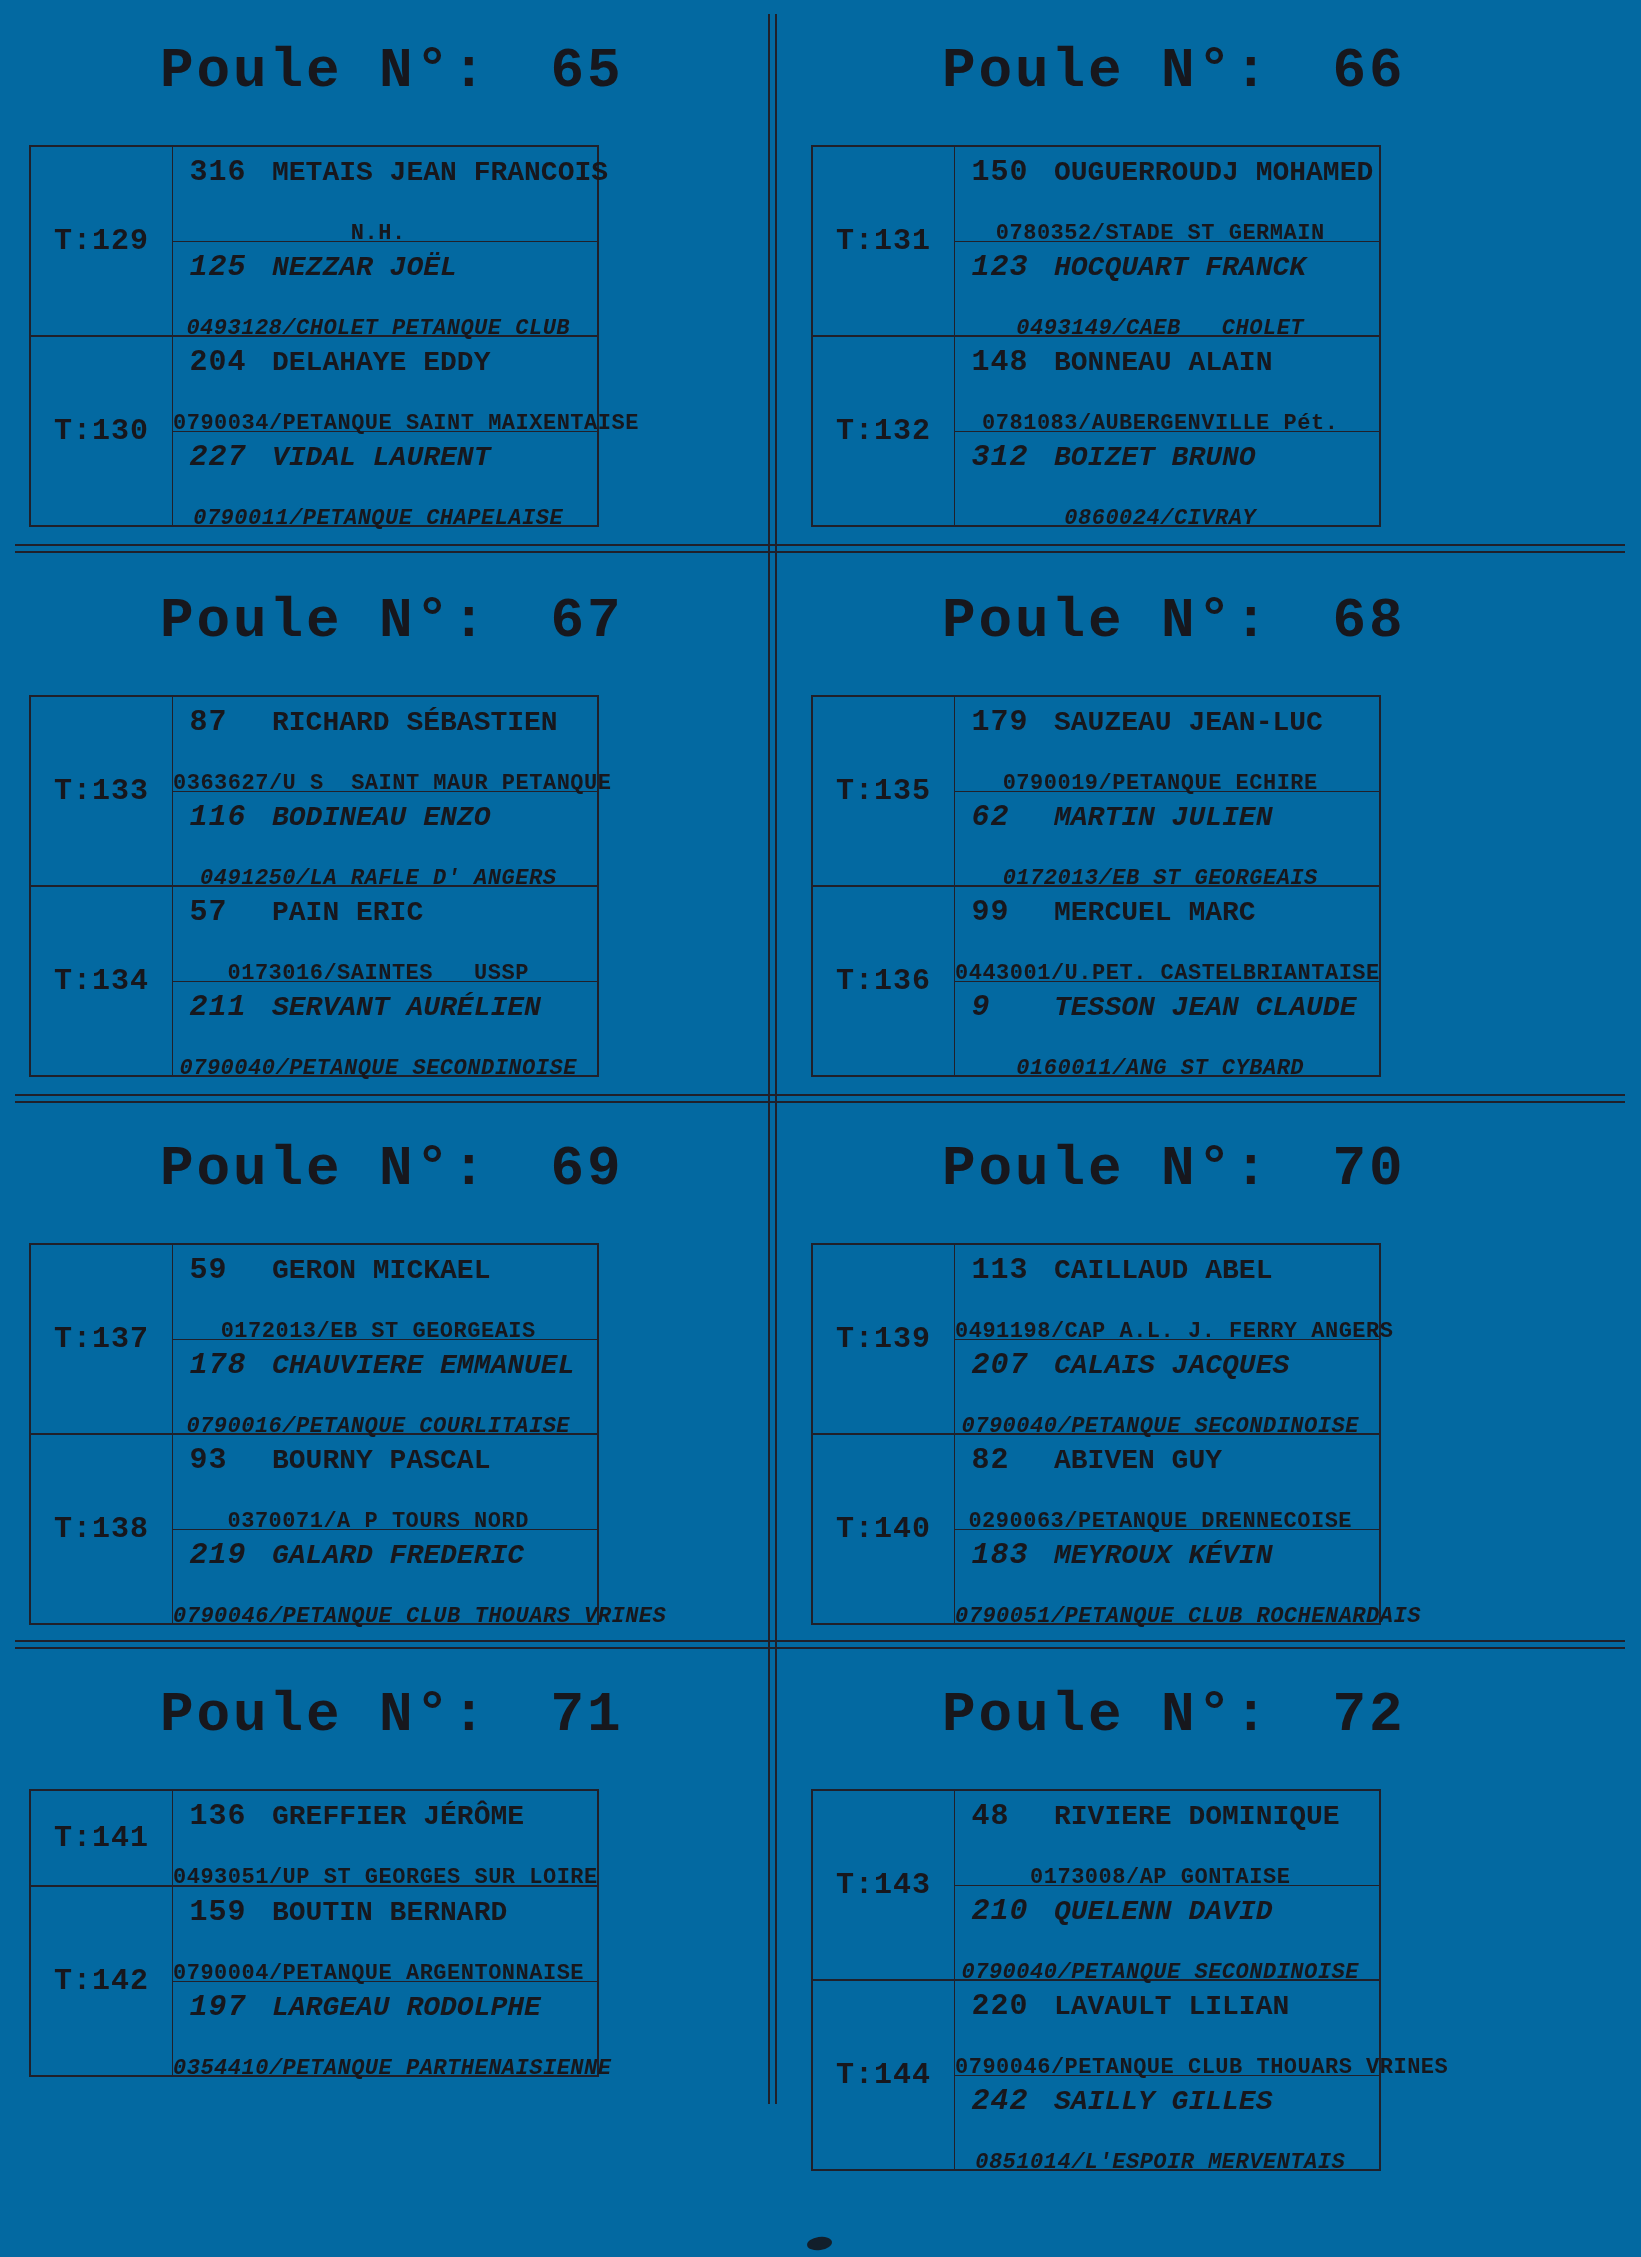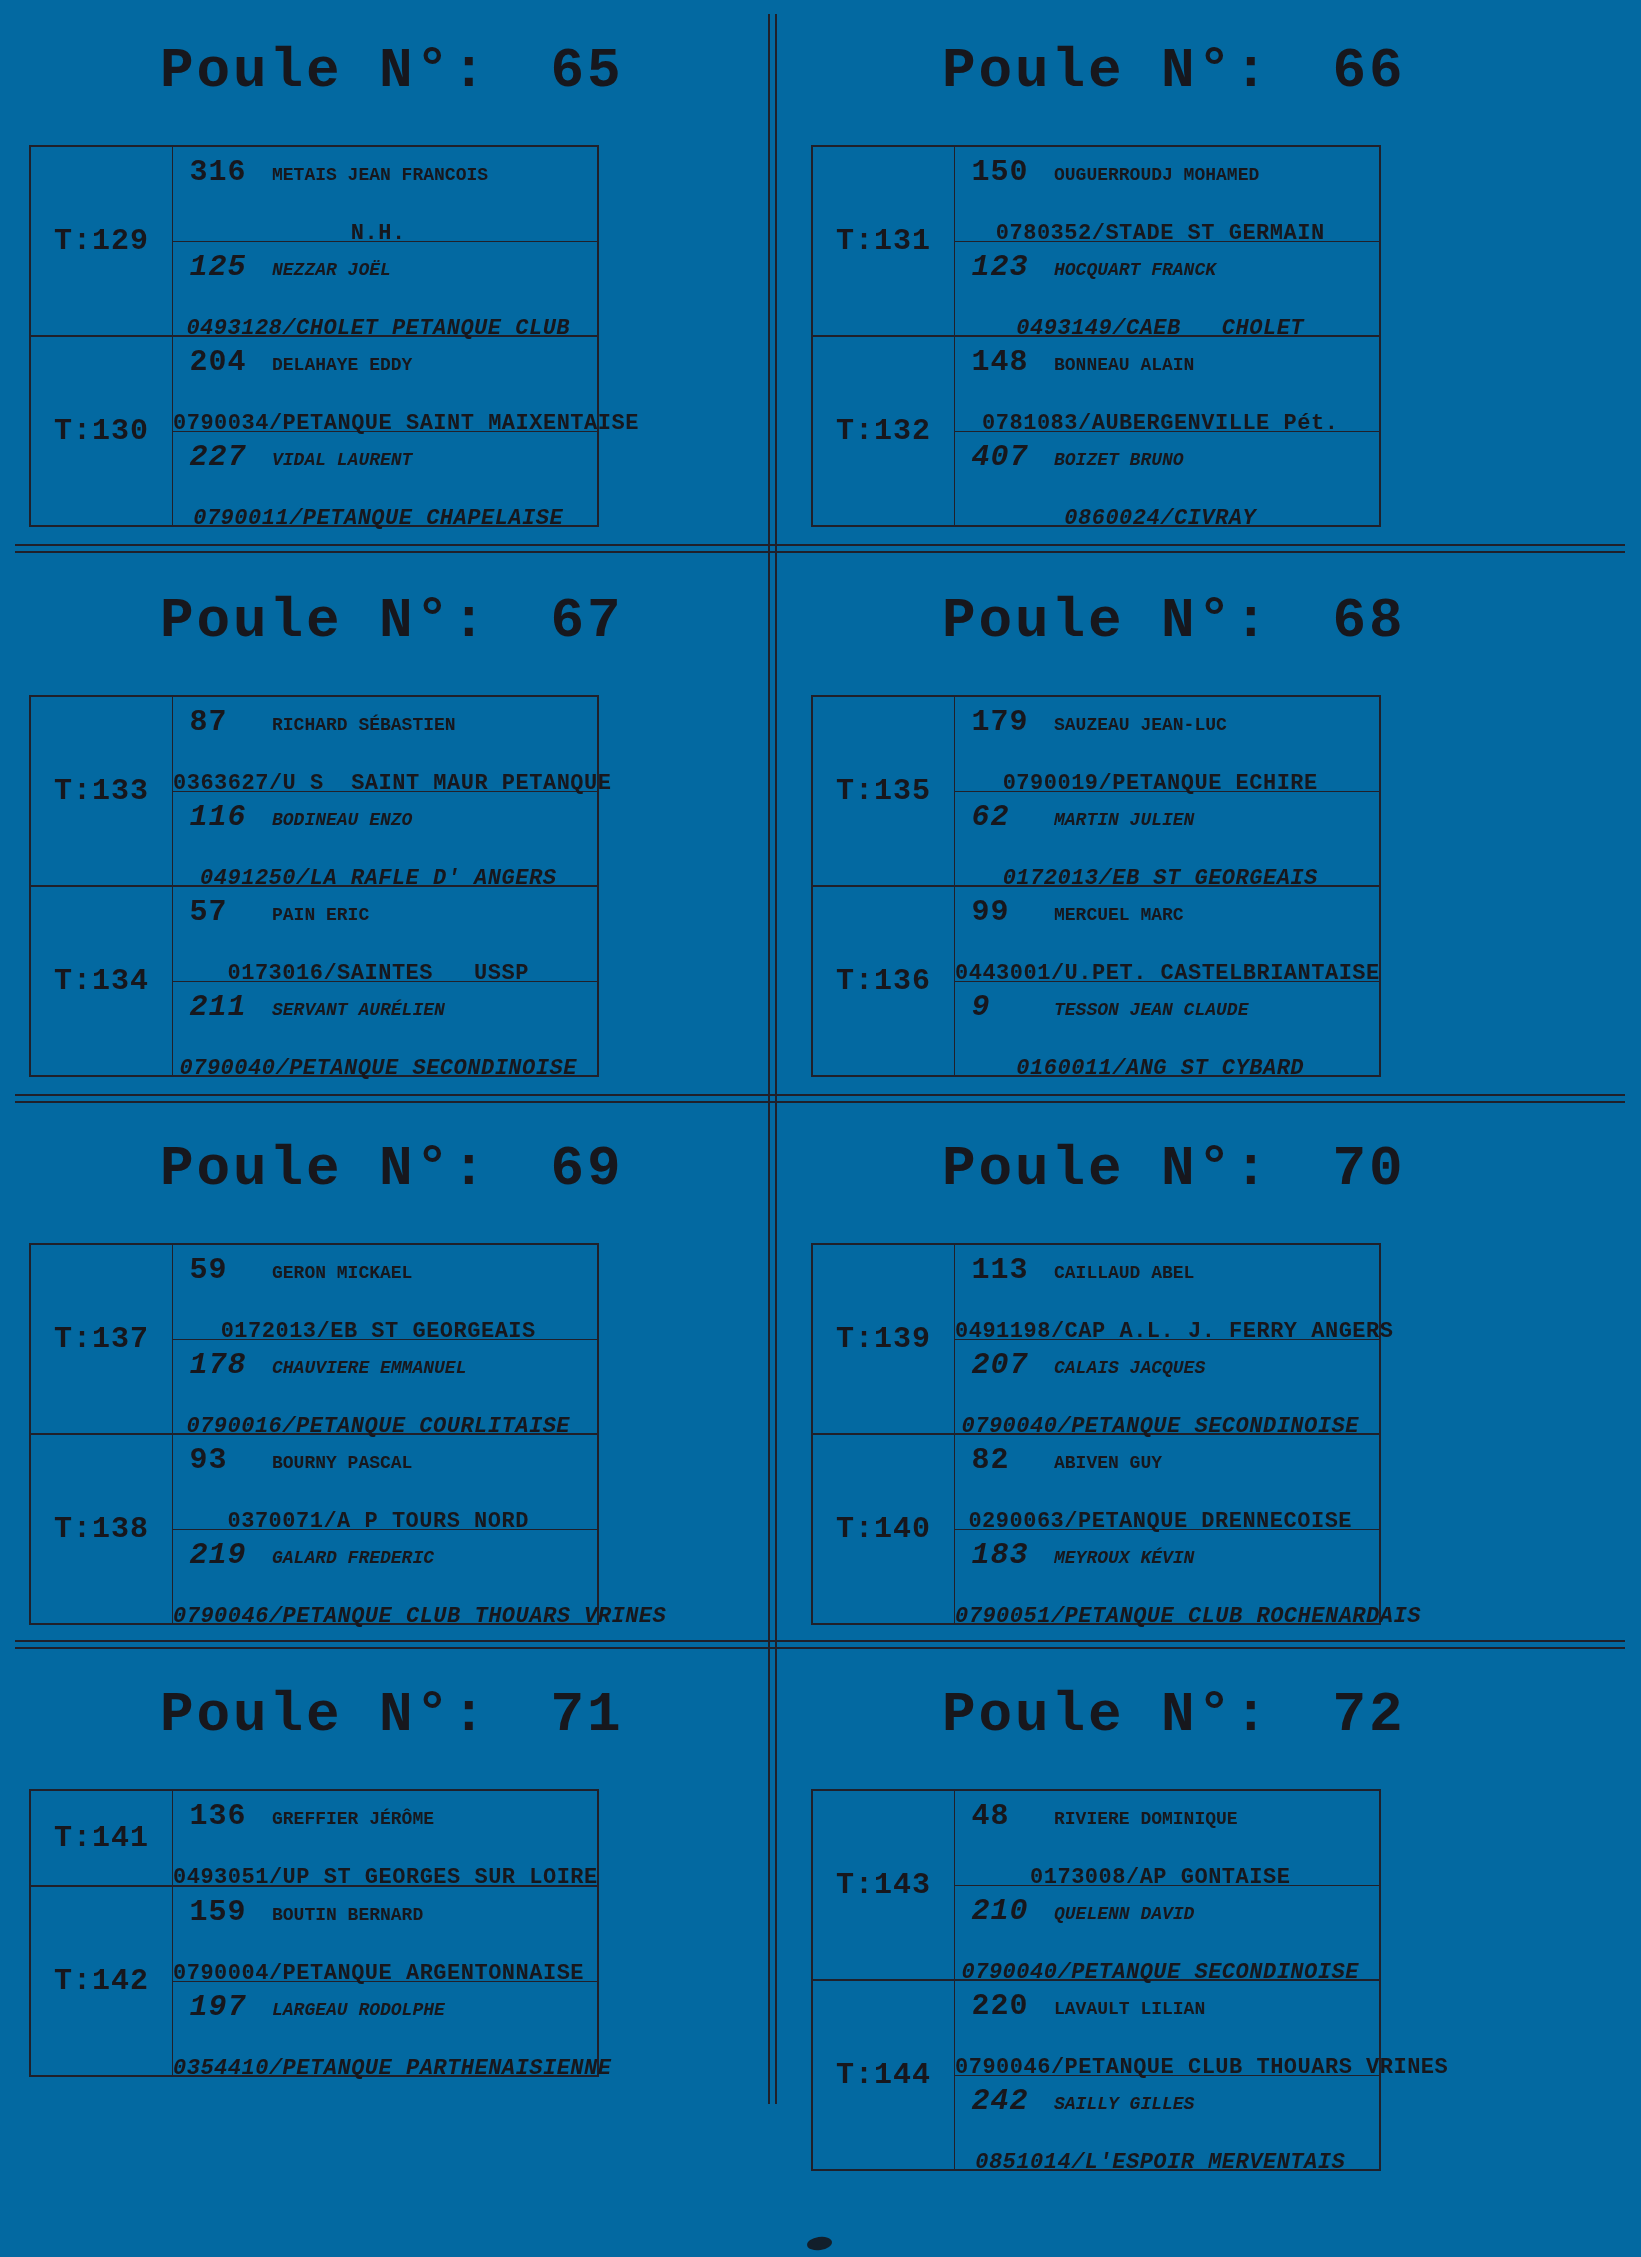--- a/index.html
+++ b/index.html
@@ -74,21 +74,21 @@
     gap:32px;
   }
   .p-second { border-top:1.9px solid #20202a; font-style:italic; }
 
   .pline { display:flex; align-items:baseline; }
   .pnum {
     flex:0 0 99px; box-sizing:border-box;
     padding-left:16.4px; text-align:left;
     font-size:30px; letter-spacing:1px;
   }
-  .pname { font-size:18px; white-space:pre; letter-spacing:0px; }
+  .pname { font-size:28px; white-space:pre; letter-spacing:0px; }
   .pclub {
     text-align:center; font-size:22px;
     letter-spacing:0.5px; white-space:pre;
     padding-right:9.7px;
   }
 
   
   .ink-smudge {
     position:absolute; left:807px; top:2237px;
     width:25px; height:12.6px;
@@ -192,21 +192,21 @@
         <div class="players">
           <div class="player p-first">
             <div class="pline">
               <span class="pnum">148</span>
               <span class="pname">BONNEAU ALAIN</span>
             </div>
             <div class="pclub">0781083/AUBERGENVILLE Pét.</div>
           </div>
           <div class="player p-second">
             <div class="pline">
-              <span class="pnum">407</span>
+              <span class="pnum">312</span>
               <span class="pname">BOIZET BRUNO</span>
             </div>
             <div class="pclub">0860024/CIVRAY</div>
           </div>
         </div>
       </div>
 
     </div>
   </section>
 

